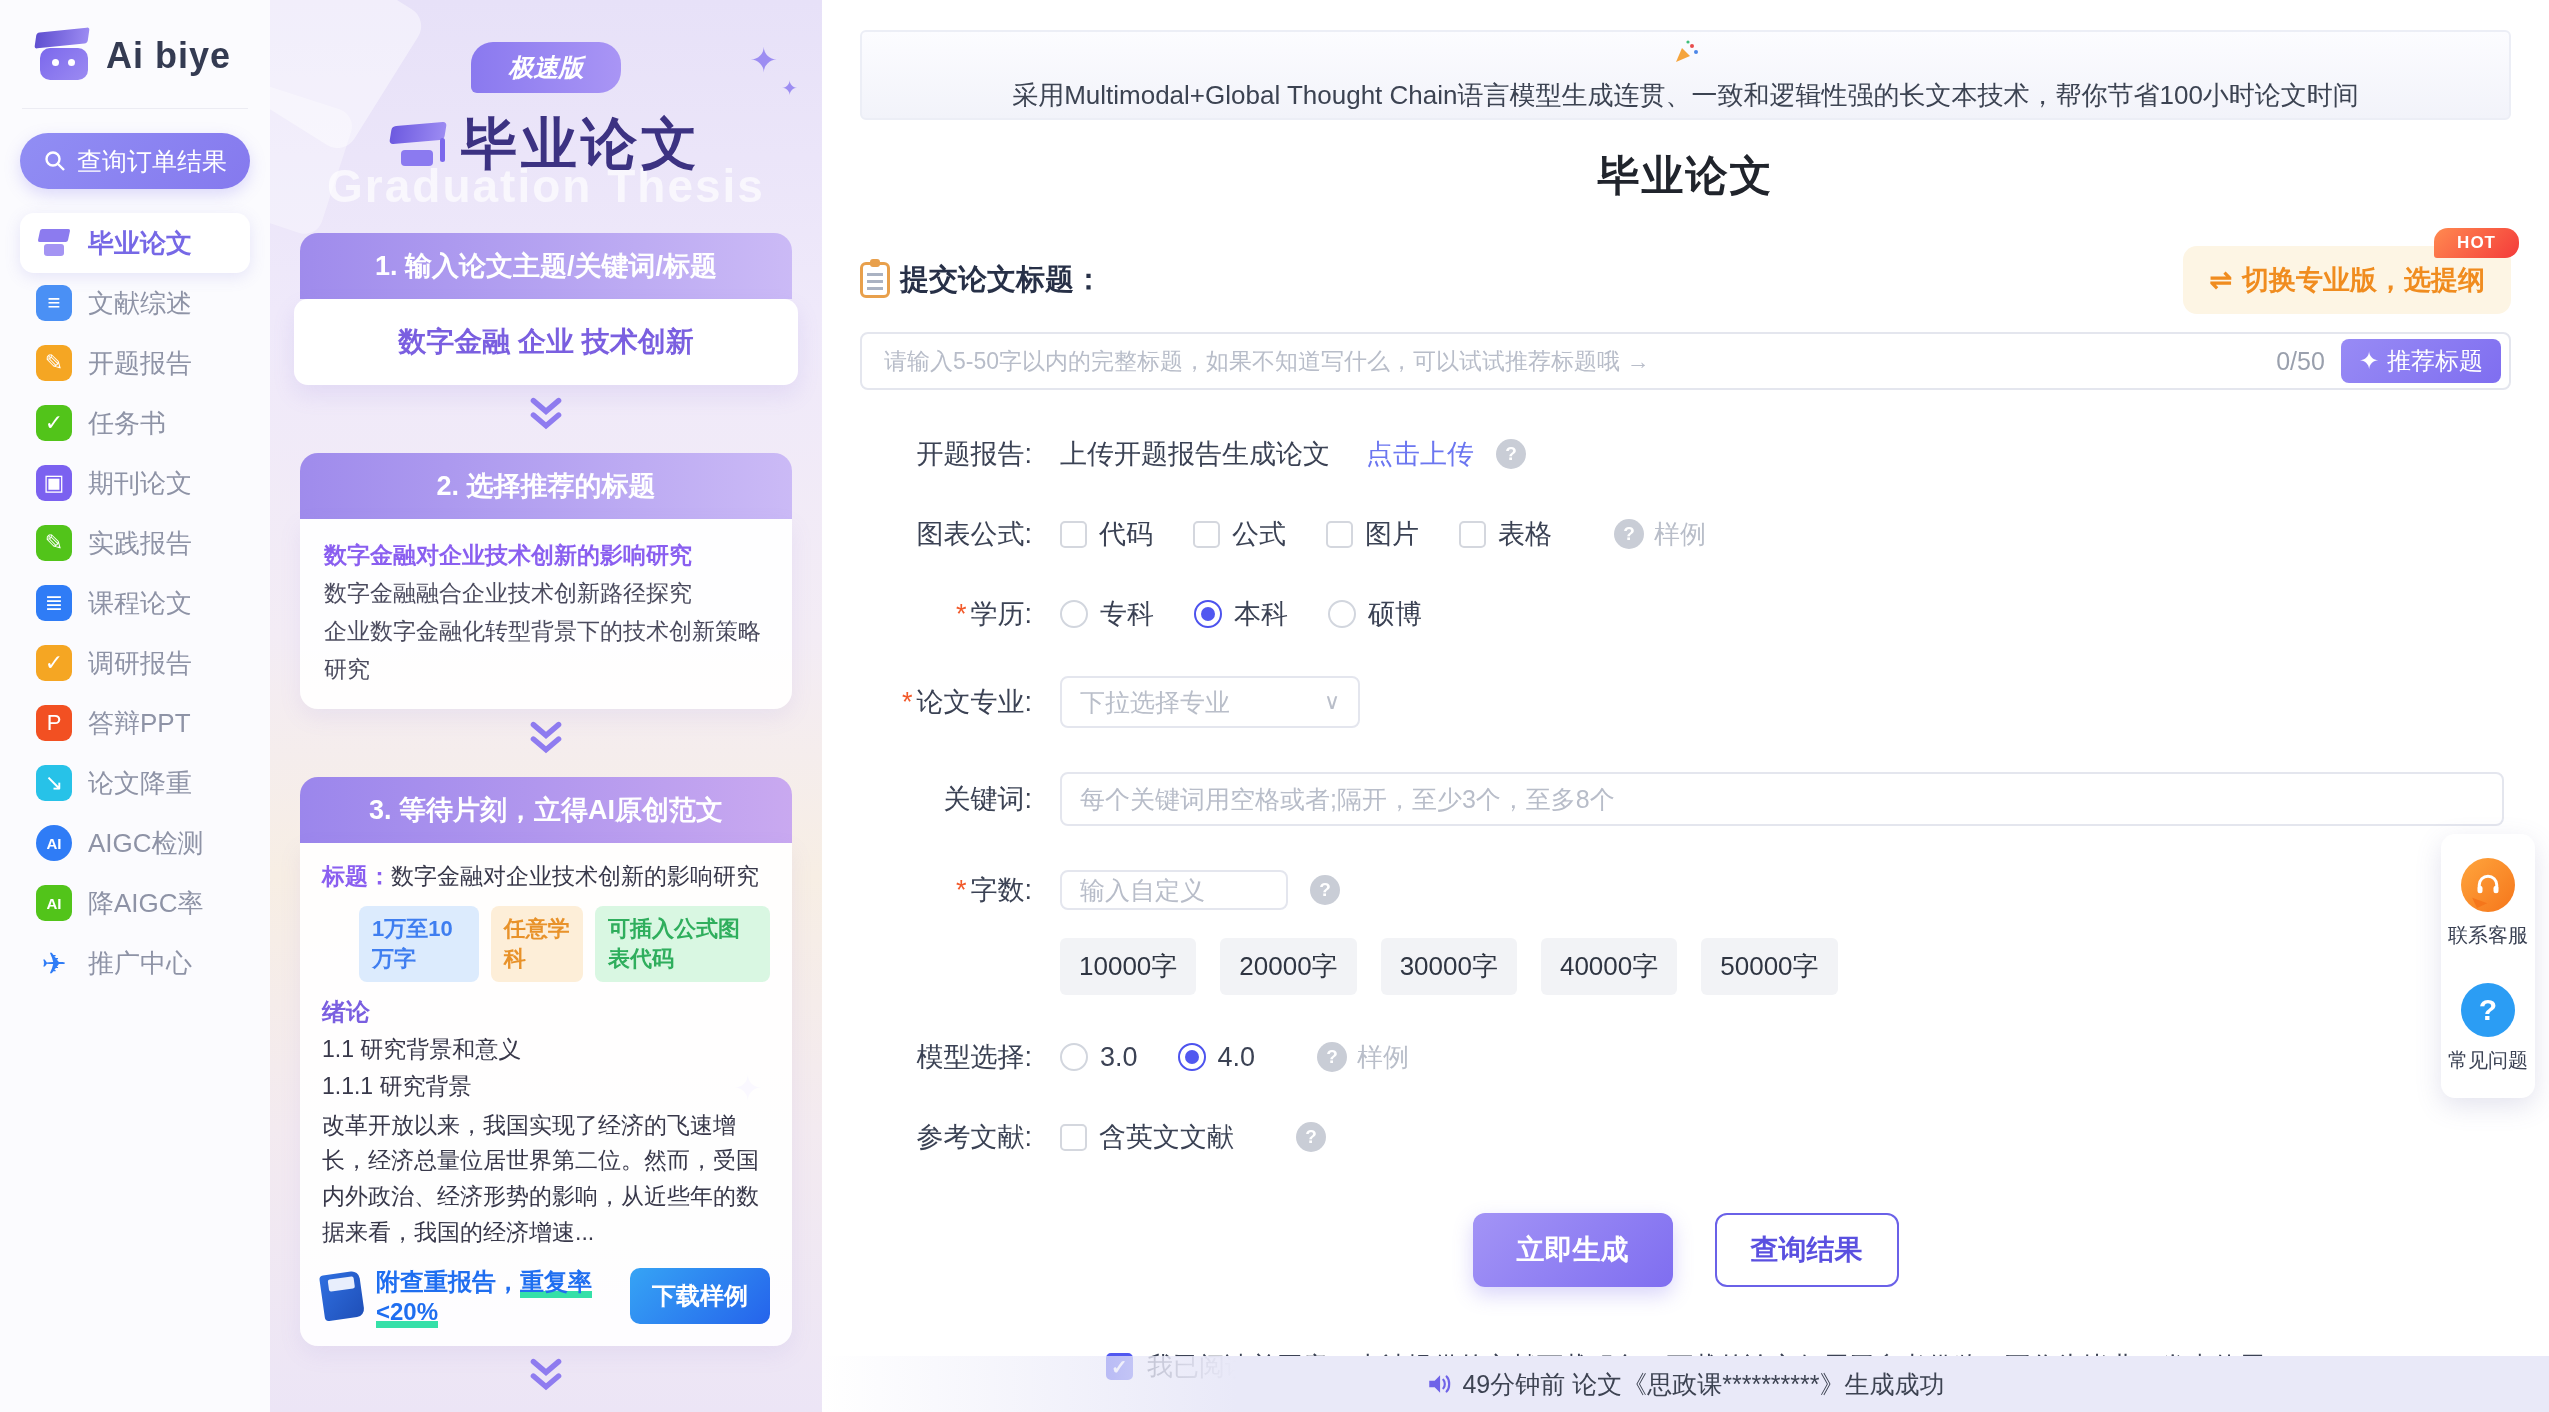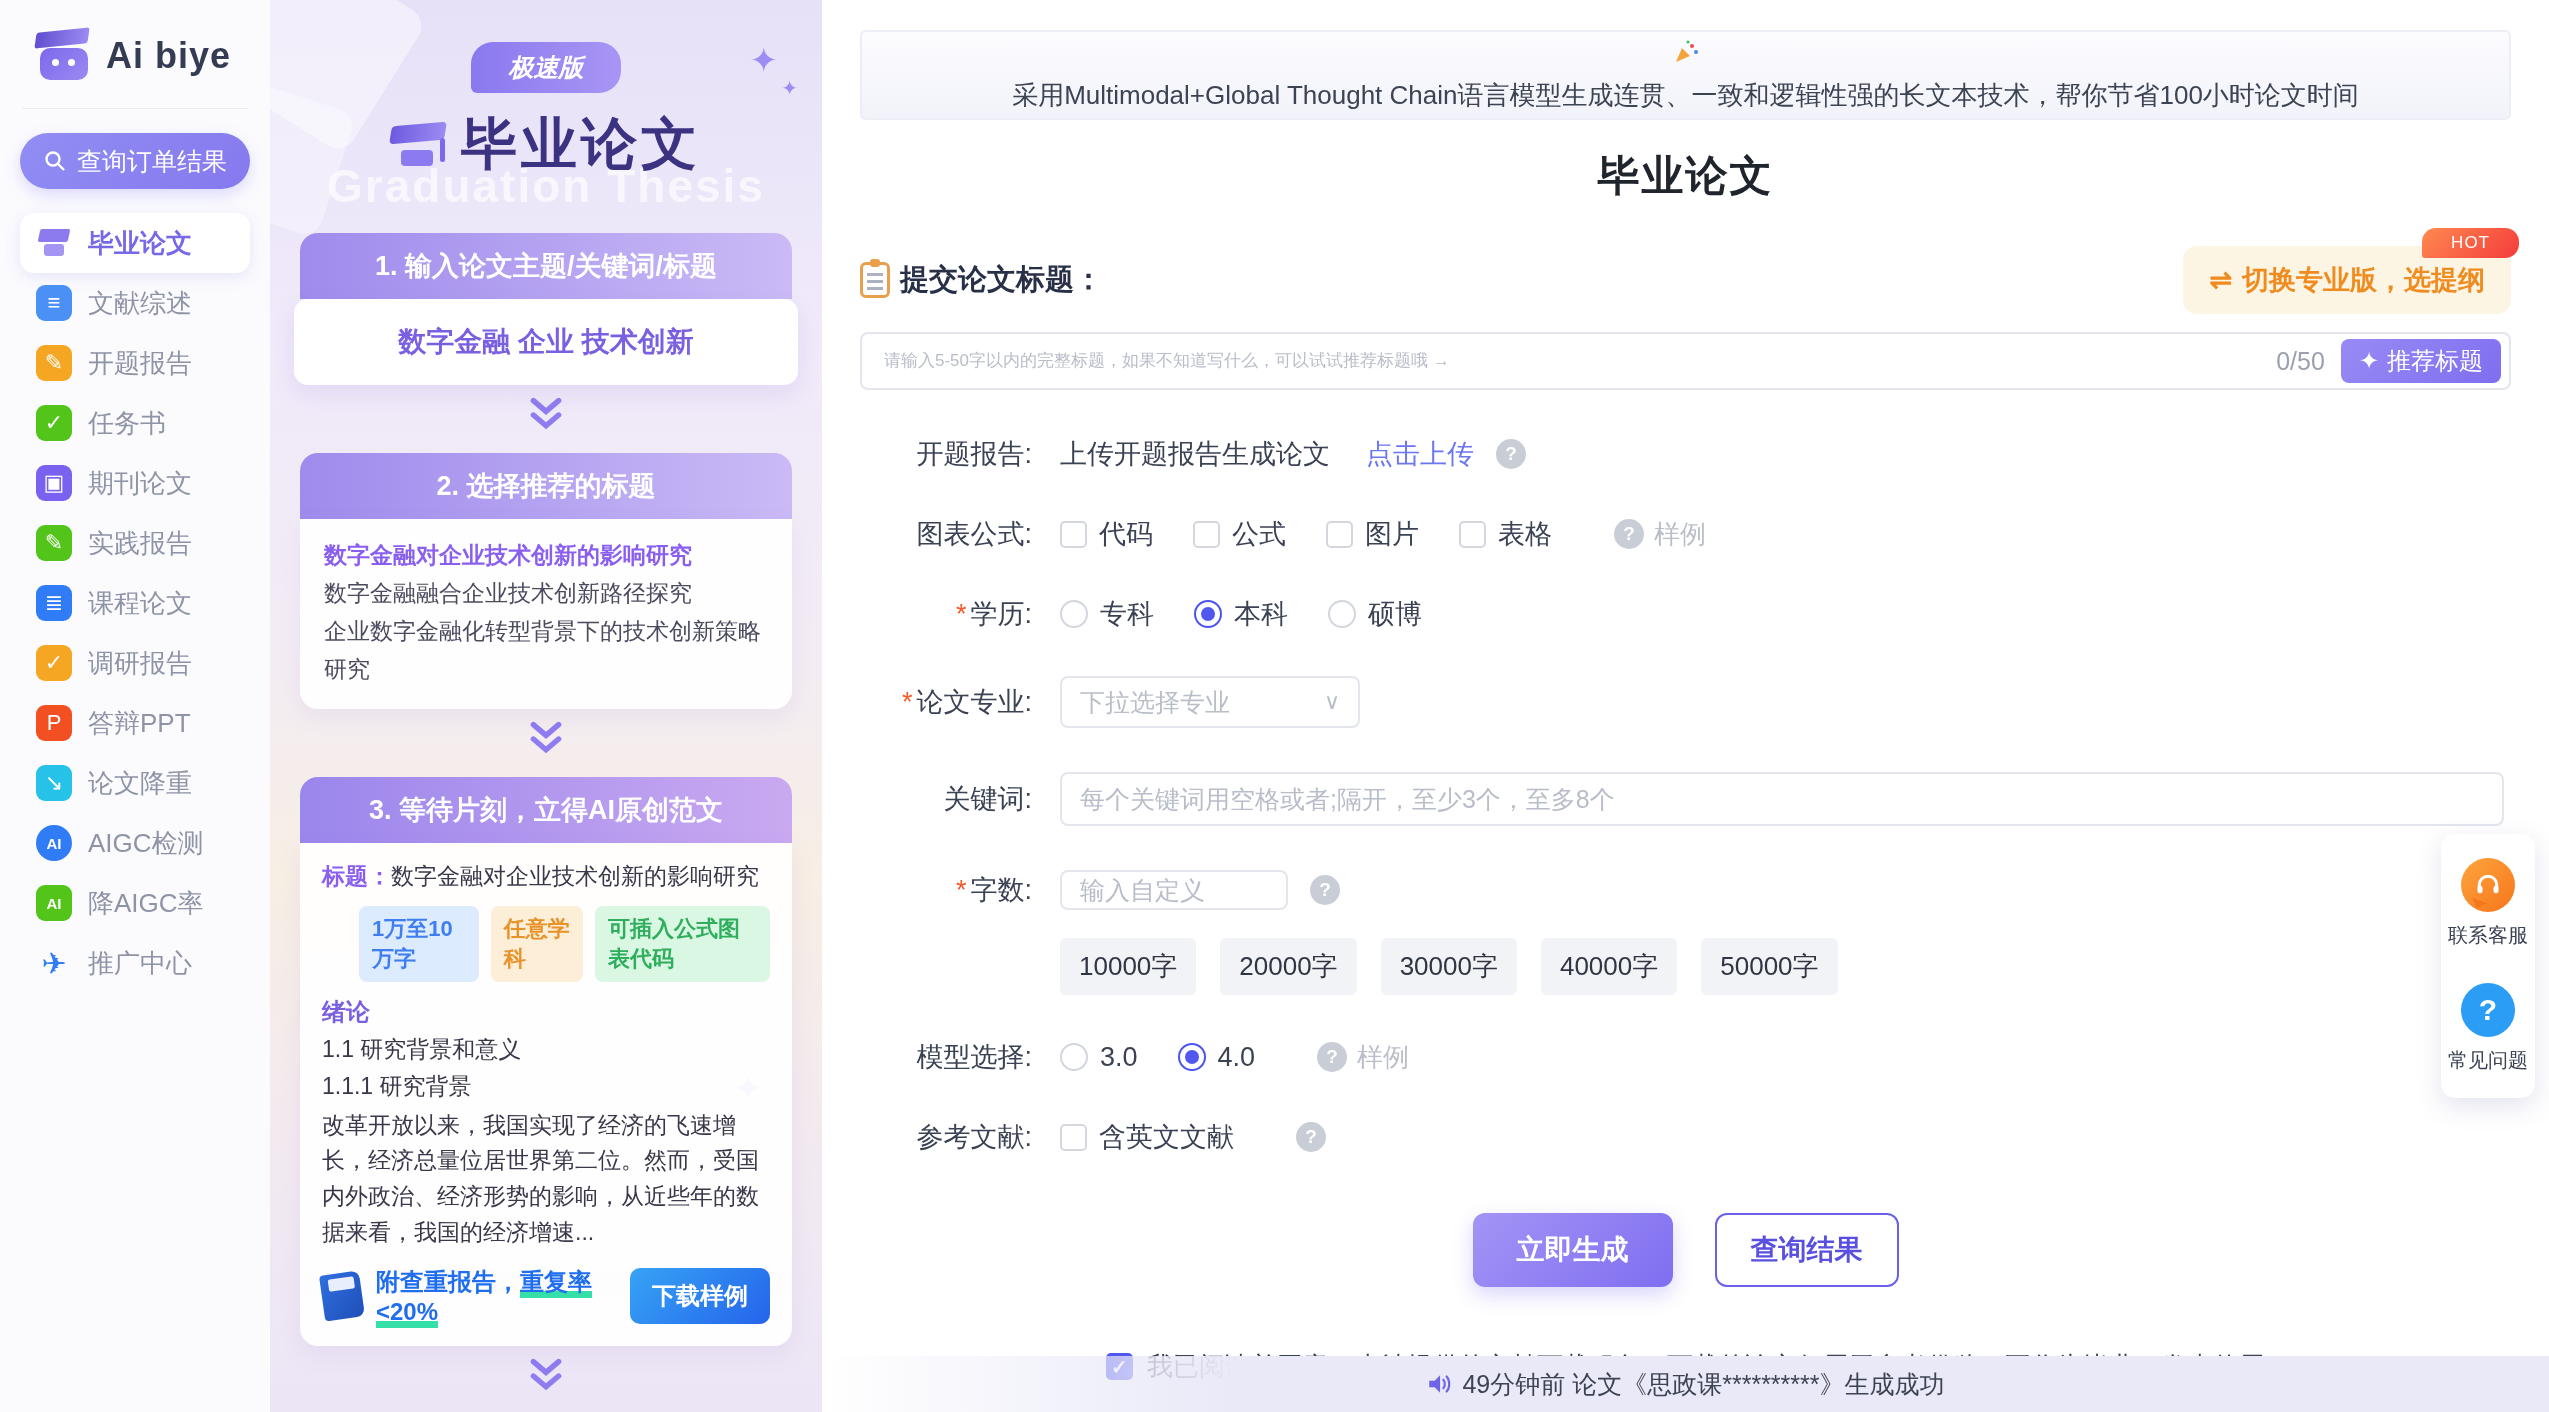--- a/index.html
+++ b/index.html
@@ -77,23 +77,23 @@
   
   .main { flex:1; position:relative; background:#fff; padding:0 38px; }
   .banner { margin-top:30px; height:90px; border:2px solid #eceef6; border-radius:6px; background:linear-gradient(180deg,#fcfcff,#f2f3fa); display:flex; align-items:center; justify-content:center; gap:12px; font-size:26px; color:#3c4352;flex-direction:column; }
   .page-title { margin-top:28px; text-align:center; font-size:42px; font-weight:bold; color:#20242c; letter-spacing:2px; }
   .submit-row { margin-top:42px; display:flex; justify-content:space-between; align-items:center; }
   .submit-label { display:flex; align-items:center; gap:10px; font-size:29px; font-weight:bold; color:#273047; }
   .clip-ic { width:30px; height:36px; border:3px solid #e8a04c; border-radius:6px; background:#fff; position:relative; flex-shrink:0; }
   .clip-ic::before { content:""; position:absolute; top:-6px; left:7px; width:10px; height:8px; background:#e8a04c; border-radius:3px; }
   .clip-ic::after { content:""; position:absolute; left:4px; right:4px; top:8px; height:3px; background:#aab2c2; box-shadow:0 7px 0 #aab2c2, 0 14px 0 #aab2c2; }
   .pro-switch { position:relative; background:#fdf5e4; border-radius:14px; padding:16px 26px; display:flex; align-items:center; gap:10px; color:#f08c1f; font-size:27px; font-weight:bold; cursor:pointer; }
-  .hot-badge { position:absolute; top:-18px; right:-8px; background:linear-gradient(135deg,#ff8a50,#f43b3b); color:#fff; font-size:17px; font-weight:normal; padding:5px 29px; border-radius:14px 14px 14px 3px; letter-spacing:1px; }
+  .hot-badge { position:absolute; top:-18px; right:-8px; background:linear-gradient(135deg,#ff8a50,#f43b3b); color:#fff; font-size:17px; font-weight:bold; padding:5px 23px; border-radius:14px 14px 14px 3px; letter-spacing:1px; }
   .title-input-row { margin-top:18px; height:58px; border:2px solid #e4e6ee; border-radius:8px; display:flex; align-items:center; padding:0 8px 0 22px; }
-  .title-input { flex:1; border:none; outline:none; font-size:17px; color:#333; background:transparent; }
+  .title-input { flex:1; border:none; outline:none; font-size:23px; color:#333; background:transparent; }
   .title-input::placeholder { color:#b8bdc9; }
   .counter { font-size:25px; color:#9aa0ad; margin:0 16px; }
   .rec-btn { background:linear-gradient(135deg,#988bf5,#7f6ef0); color:#fff; border-radius:8px; height:44px; padding:0 18px; display:flex; align-items:center; gap:8px; font-size:24px; cursor:pointer; }
   .form { margin-top:46px; }
   .frow { display:flex; align-items:center; margin-bottom:44px; }
   .flabel { width:172px; text-align:right; font-size:27px; color:#3b4254; flex-shrink:0; margin-right:28px; position:relative; }
   .req::before { content:"*"; color:#f25a2b; margin-right:4px; }
   .fbody { display:flex; align-items:center; }
   .ftext { font-size:27px; color:#3b4254; }
   .flink { font-size:27px; color:#6b76f0; margin-left:36px; cursor:pointer; }

